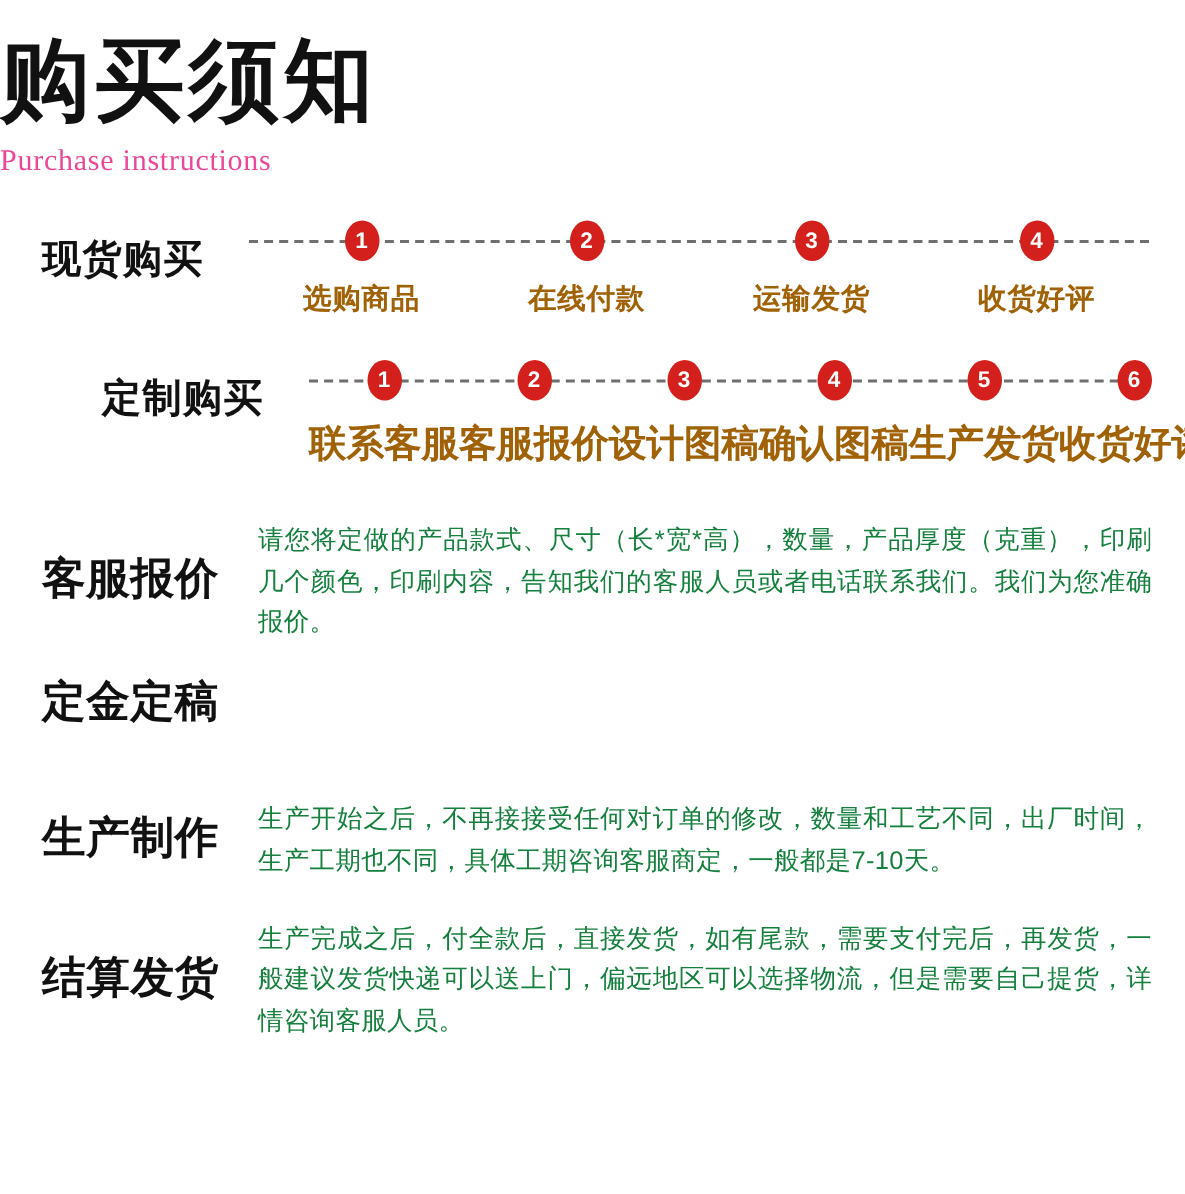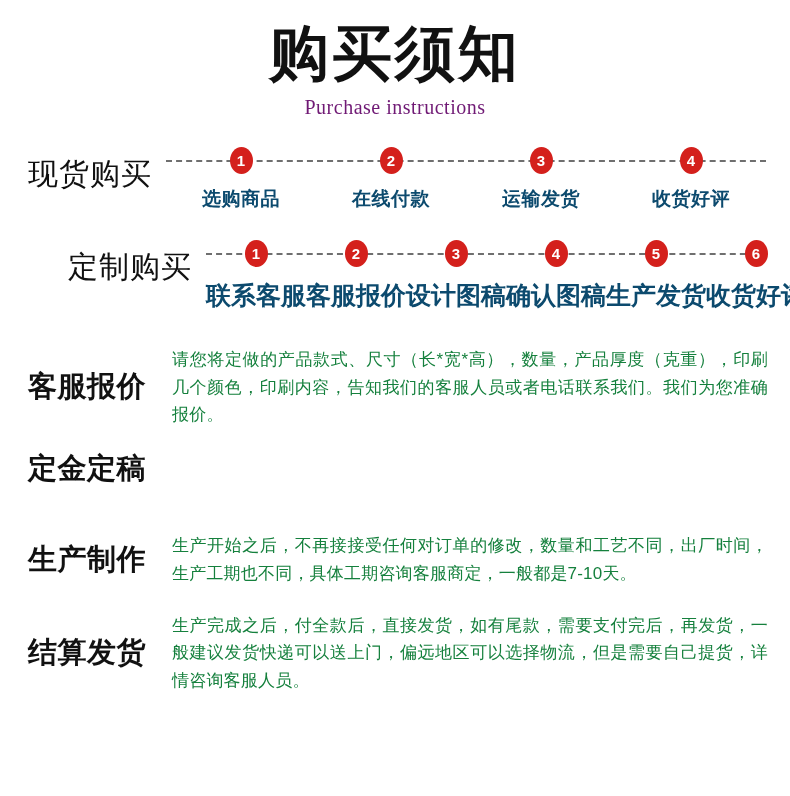--- a/index.html
+++ b/index.html
@@ -17,54 +17,54 @@
 
   .page {
     position: relative;
     width: 790px;
     height: 796px;
     box-sizing: border-box;
   }
 
   
   .header {
-    text-align: center;
+    text-align: left;
     padding-top: 24px;
   }
   .header-title {
     font-size: 60px;
     font-weight: 700;
     letter-spacing: 3px;
     line-height: 1.0;
     color: #111111;
     margin: 0;
   }
   .header-subtitle {
     font-size: 20px;
     font-weight: 400;
     letter-spacing: 0.5px;
-    color: #701a75;
+    color: #ec4899;
     margin: 12px 0 16px 0;
     font-family: "Liberation Serif", "DejaVu Serif", serif;
   }
 
   
   .flow-row {
     position: relative;
     display: flex;
     align-items: flex-start;
     margin-top: 28px;
     padding: 0 24px 0 28px;
     box-sizing: border-box;
   }
   .flow-label {
     flex: 0 0 auto;
     width: 138px;
-    font-size: 30px;
-    font-weight: 400;
+    font-size: 26px;
+    font-weight: 700;
     letter-spacing: 1px;
     color: #111111;
     line-height: 1;
     padding-top: 12px;
     white-space: nowrap;
   }
   .flow-track {
     position: relative;
     flex: 1 1 auto;
     min-width: 0;
@@ -101,21 +101,21 @@
     align-items: center;
     justify-content: center;
     line-height: 1;
     box-sizing: border-box;
   }
   .step-label {
     margin-top: 12px;
     font-size: 19px;
     font-weight: 600;
     letter-spacing: 0.5px;
-    color: #0c4a6e;
+    color: #a16207;
     white-space: nowrap;
   }
   .flow-row.compact .flow-label { width: 138px; margin-left: 40px; }
   .flow-row.compact .step-label {
     font-size: 25px;
     letter-spacing: 0;
   }
 
   
   .sections {

